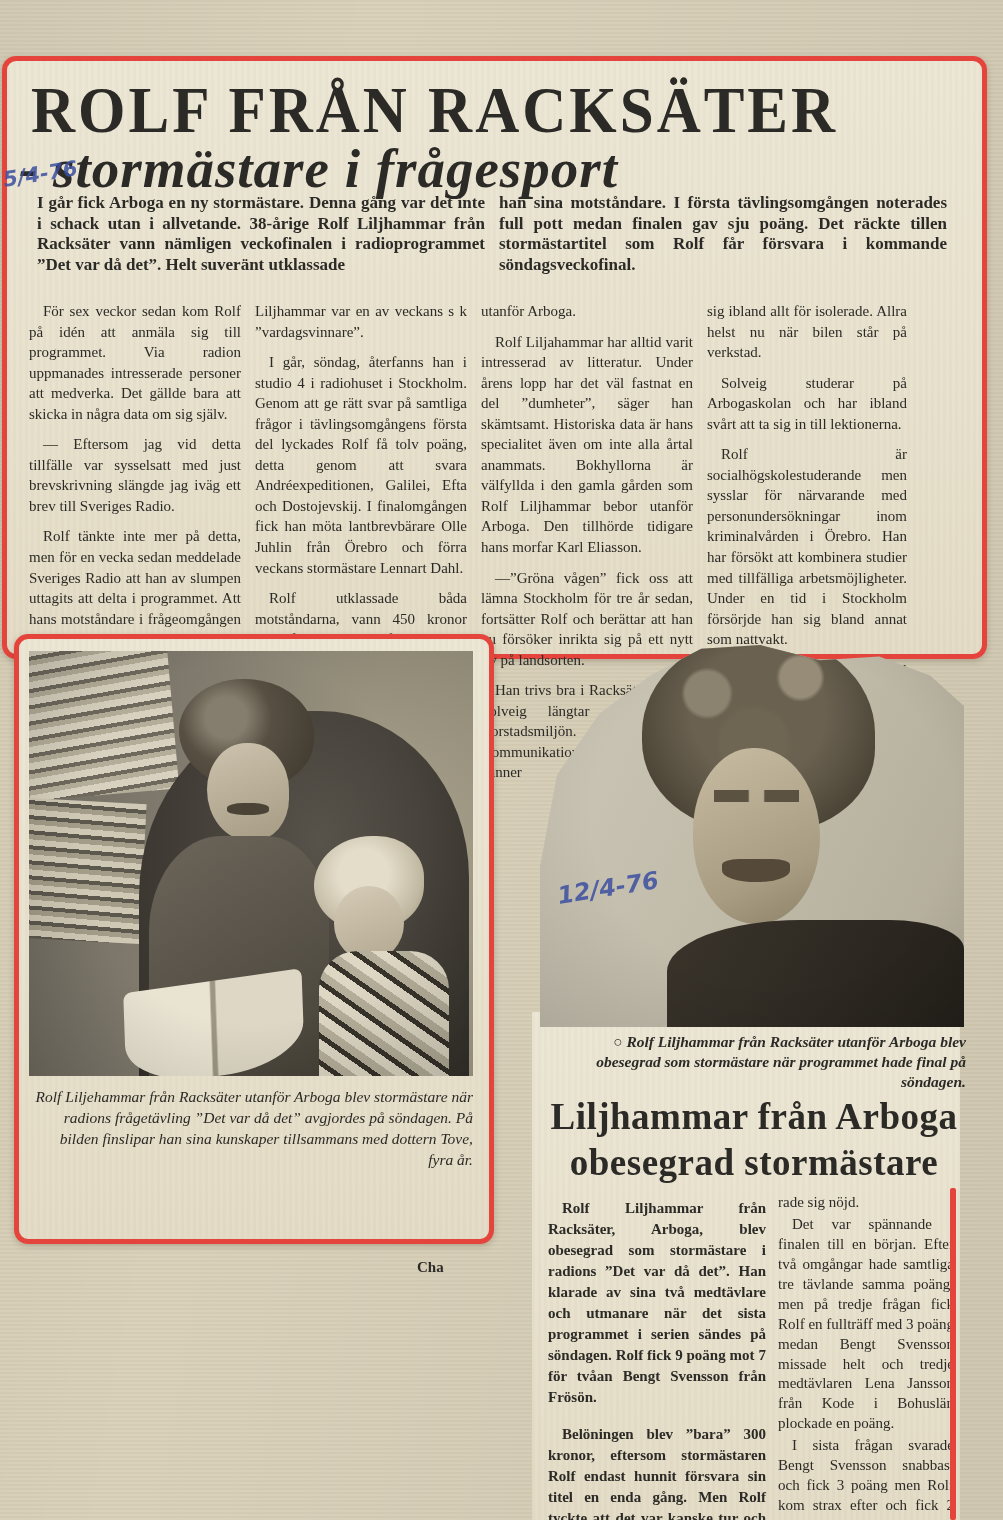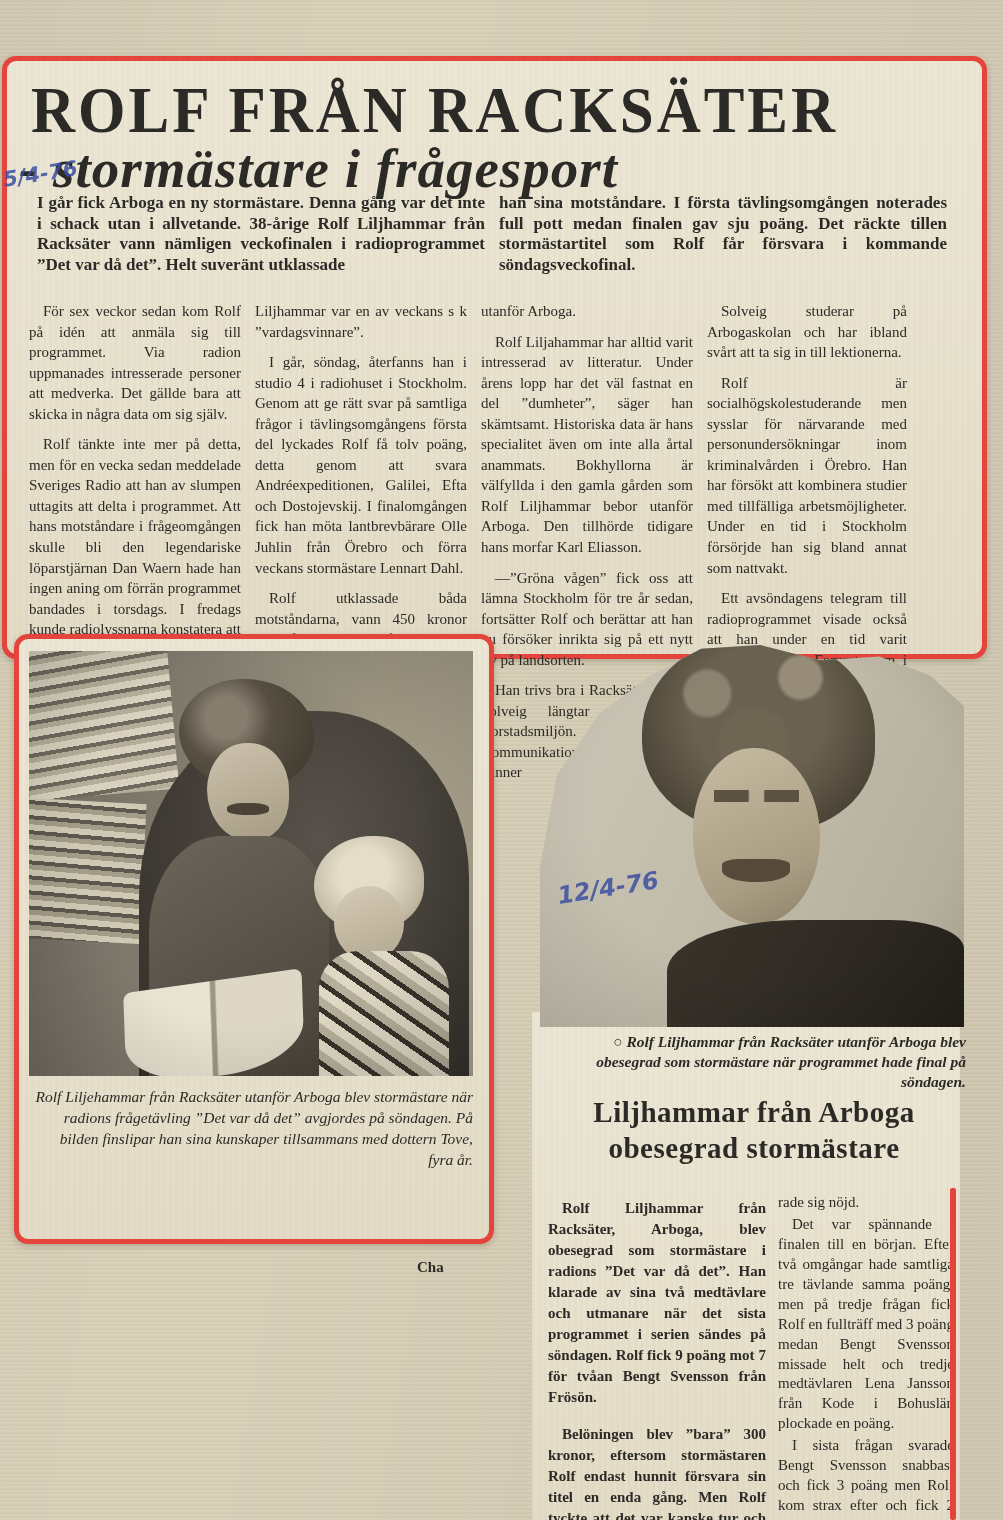--- a/index.html
+++ b/index.html
@@ -35,57 +35,59 @@
   }
   .lead{font-weight:bold;font-size:17px;line-height:1.22;text-align:justify;}
   .bodycol{font-size:15px;line-height:1.37;text-align:justify;}
   .bodycol p{margin:0 0 10px 0;text-indent:14px;}
   .bodycol p.cont{text-indent:0;}
   .dash-p{text-indent:10px;}
   .caption{font-style:italic;font-size:15.5px;line-height:1.35;text-align:right;}
   .caption-bold{font-style:italic;font-weight:bold;font-size:15.5px;line-height:1.3;}
   .photo{position:absolute;overflow:hidden;}
   .photo *{position:absolute;}
-  .hl3{font-weight:bold;font-size:29px;line-height:1.25;text-align:center;letter-spacing:0.5px;}
+  .hl3{font-weight:bold;font-size:37px;line-height:1.25;text-align:center;letter-spacing:0.5px;}
   .byline{font-weight:bold;font-size:15px;}
   .redline{position:absolute;background:#e5443c;border-radius:2px;}
 </style>
 </head>
 <body>
 
 <div class="clipping red-border" style="left:2px;top:12px;width:975px;height:593px;margin-top:44px;">
 
   <div class="hl1" style="position:absolute;left:24px;top:16px;">ROLF FRÅN RACKSÄTER</div>
   <div class="hl2" style="position:absolute;left:12px;top:80px;">- stormästare i frågesport</div>
 
   <div class="handwriting" style="left:-4px;top:101px;font-size:21px;">5/4-76</div>
 
   <div class="lead" style="position:absolute;left:30px;top:132px;width:448px;">I går fick Arboga en ny stormästare. Denna gång var det inte i schack utan i allvetande. 38-årige Rolf Liljhammar från Racksäter vann nämligen veckofinalen i radioprogrammet ”Det var då det”. Helt suveränt utklassade</div>
   <div class="lead" style="position:absolute;left:492px;top:132px;width:448px;">han sina motståndare. I första tävlingsomgången noterades full pott medan finalen gav sju poäng. Det räckte tillen stormästartitel som Rolf får försvara i kommande söndagsveckofinal.</div>
 
   <div class="bodycol" style="position:absolute;left:22px;top:240px;width:212px;height:340px;">
     <p>För sex veckor sedan kom Rolf på idén att anmäla sig till programmet. Via radion uppmanades intresserade personer att medverka. Det gällde bara att skicka in några data om sig själv.</p>
+    <p class="dash-p">— Eftersom jag vid detta tillfälle var sysselsatt med just brevskrivning slängde jag iväg ett brev till Sveriges Radio.</p>
     <p>Rolf tänkte inte mer på detta, men för en vecka sedan meddelade Sveriges Radio att han av slumpen uttagits att delta i programmet. Att hans motståndare i frågeomgången skulle bli den legendariske löparstjärnan Dan Waern hade han ingen aning om förrän programmet bandades i torsdags. I fredags kunde radiolyssnarna konstatera att Rolf</p>
   </div>
 
   <div class="bodycol" style="position:absolute;left:248px;top:240px;width:212px;height:340px;">
     <p class="cont">Liljhammar var en av veckans s k ”vardagsvinnare”.</p>
     <p>I går, söndag, återfanns han i studio 4 i radiohuset i Stockholm. Genom att ge rätt svar på samtliga frågor i tävlingsomgångens första del lyckades Rolf få tolv poäng, detta genom att svara Andréexpeditionen, Galilei, Efta och Dostojevskij. I finalomgången fick han möta lantbrevbärare Olle Juhlin från Örebro och förra veckans stormästare Lennart Dahl.</p>
     <p>Rolf utklassade båda motståndarna, vann 450 kronor och fick en ny tågbiljett till kommande söndags tävlingsomgång.</p>
     <p class="dash-p">— Toppen, tyckte Rolf, som hade en hejarklack av sex personer i salongen, bland dem fästmön Solveig från Racksäter</p>
   </div>
 
   <div class="bodycol" style="position:absolute;left:474px;top:240px;width:212px;height:340px;">
     <p class="cont">utanför Arboga.</p>
     <p>Rolf Liljahammar har alltid varit intresserad av litteratur. Under årens lopp har det väl fastnat en del ”dumheter”, säger han skämtsamt. Historiska data är hans specialitet även om inte alla årtal anammats. Bokhyllorna är välfyllda i den gamla gården som Rolf Liljhammar bebor utanför Arboga. Den tillhörde tidigare hans morfar Karl Eliasson.</p>
     <p class="dash-p">—”Gröna vågen” fick oss att lämna Stockholm för tre år sedan, fortsätter Rolf och berättar att han nu försöker inrikta sig på ett nytt liv på landsorten.</p>
     <p>Han trivs bra i Racksäter medan Solveig längtar tillbaka till storstadsmiljön. Kommunikationerna är värst. Paret känner</p>
   </div>
 
   <div class="bodycol" style="position:absolute;left:700px;top:240px;width:200px;height:340px;">
+    <p class="cont">sig ibland allt för isolerade. Allra helst nu när bilen står på verkstad.</p>
     <p>Solveig studerar på Arbogaskolan och har ibland svårt att ta sig in till lektionerna.</p>
     <p>Rolf är socialhögskolestuderande men sysslar för närvarande med personundersökningar inom kriminalvården i Örebro. Han har försökt att kombinera studier med tillfälliga arbetsmöjligheter. Under en tid i Stockholm försörjde han sig bland annat som nattvakt.</p>
     <p>Ett avsöndagens telegram till radioprogrammet visade också att han under en tid varit engagerad inom Forumteatern i Stockholm.</p>
   </div>
 </div>
 
 <div class="clipping red-border" style="left:14px;top:634px;width:470px;height:600px;">
 
   <div class="photo" style="left:10px;top:12px;width:444px;height:425px;
               background:linear-gradient(100deg,#6f6a5f 0%,#837d70 38%,#9a937f 68%,#b0a892 100%);">

